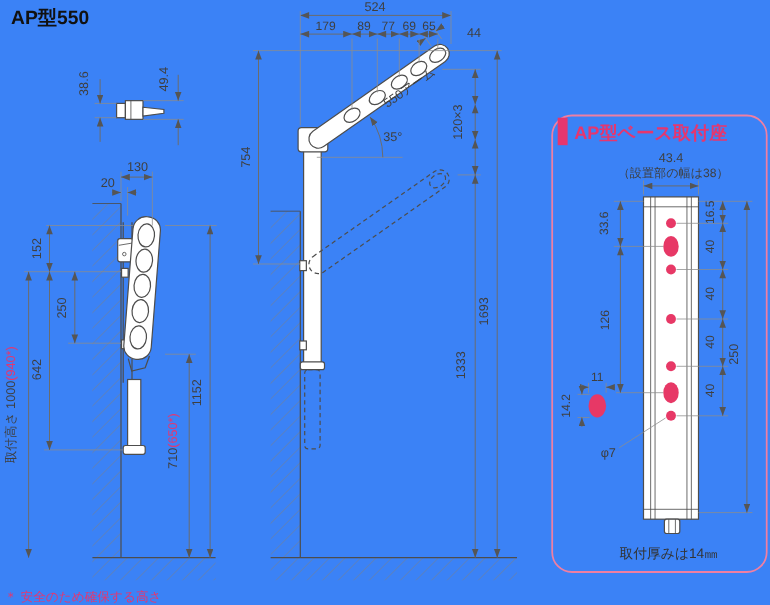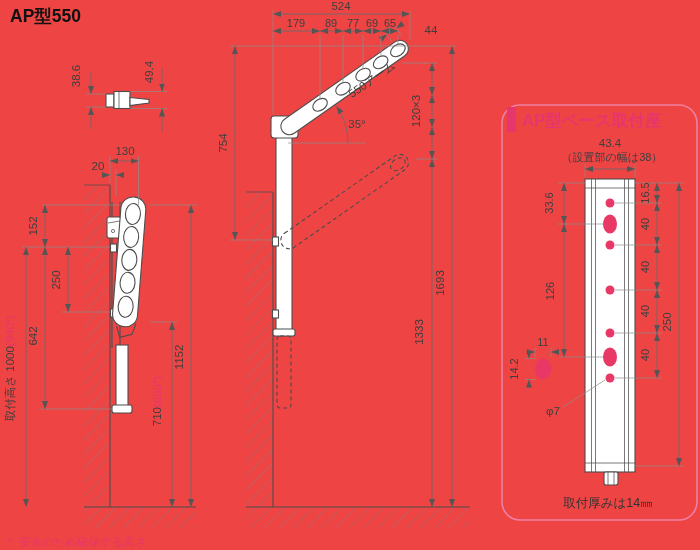--- a/index.html
+++ b/index.html
@@ -1,16 +1,16 @@
 <!DOCTYPE html>
 <html><head>
 <meta charset="utf-8">
 <style>
   html,body{margin:0;padding:0;background:#ffffff;}
-  #stage{position:relative;width:700px;height:550px;background:#ef4444;overflow:hidden;
+  #stage{position:relative;width:700px;height:550px;background:#3b82f6;overflow:hidden;
          font-family:"Liberation Sans",sans-serif;text-align:center;}
   svg text{font-family:"Liberation Sans",sans-serif;font-size:11.5px;fill:#3f3f3f;}
   svg .ttl{font-size:17.5px;font-weight:bold;fill:#111;}
   svg .hdr{font-size:16.5px;font-weight:bold;fill:#e6366e;}
   svg .pink{fill:#e6366e;}
   svg .small{font-size:11px;}
   svg .note{font-size:11.5px;}
   svg .cap{font-size:12.5px;fill:#333;}
   .dim{stroke:#6b6b6b;stroke-width:0.9;fill:none;}
   .ext{stroke:#8c8c8c;stroke-width:0.7;fill:none;}

